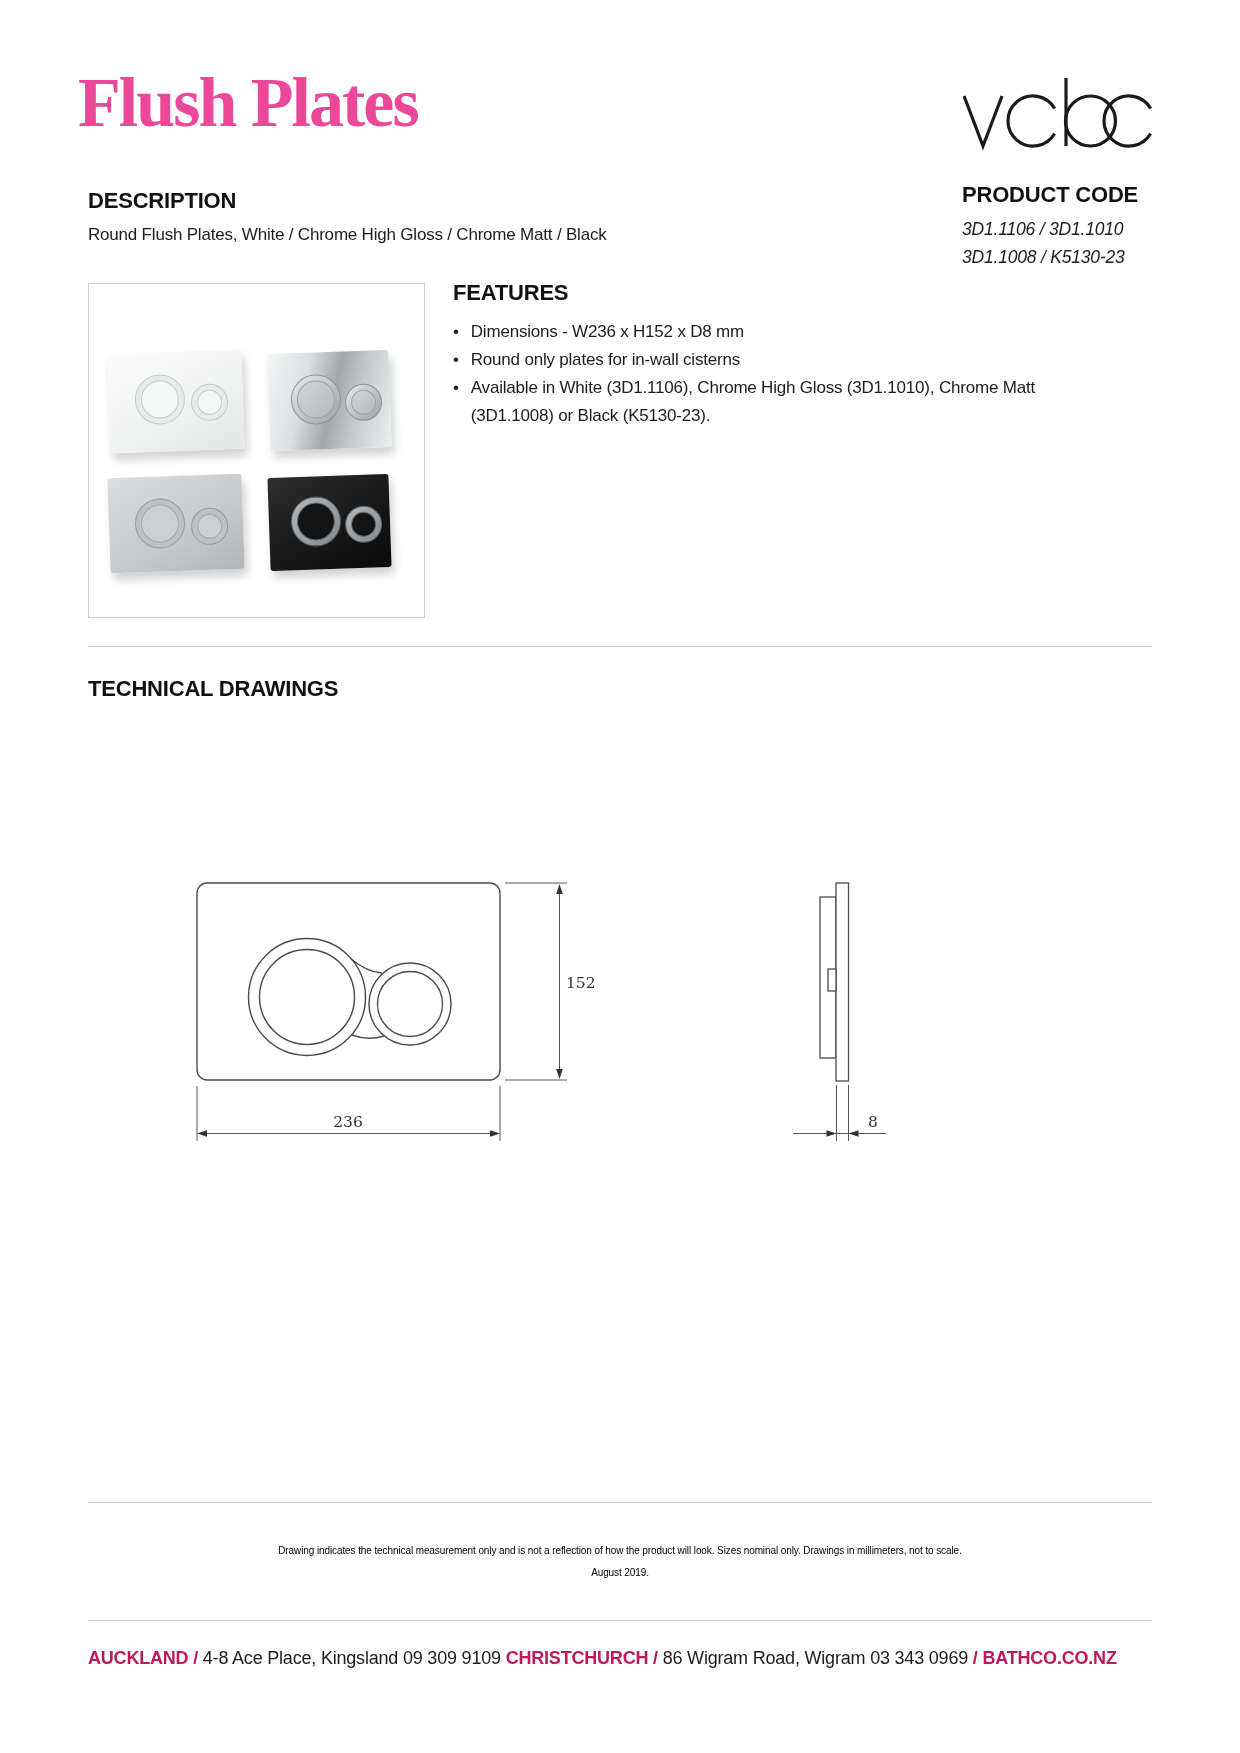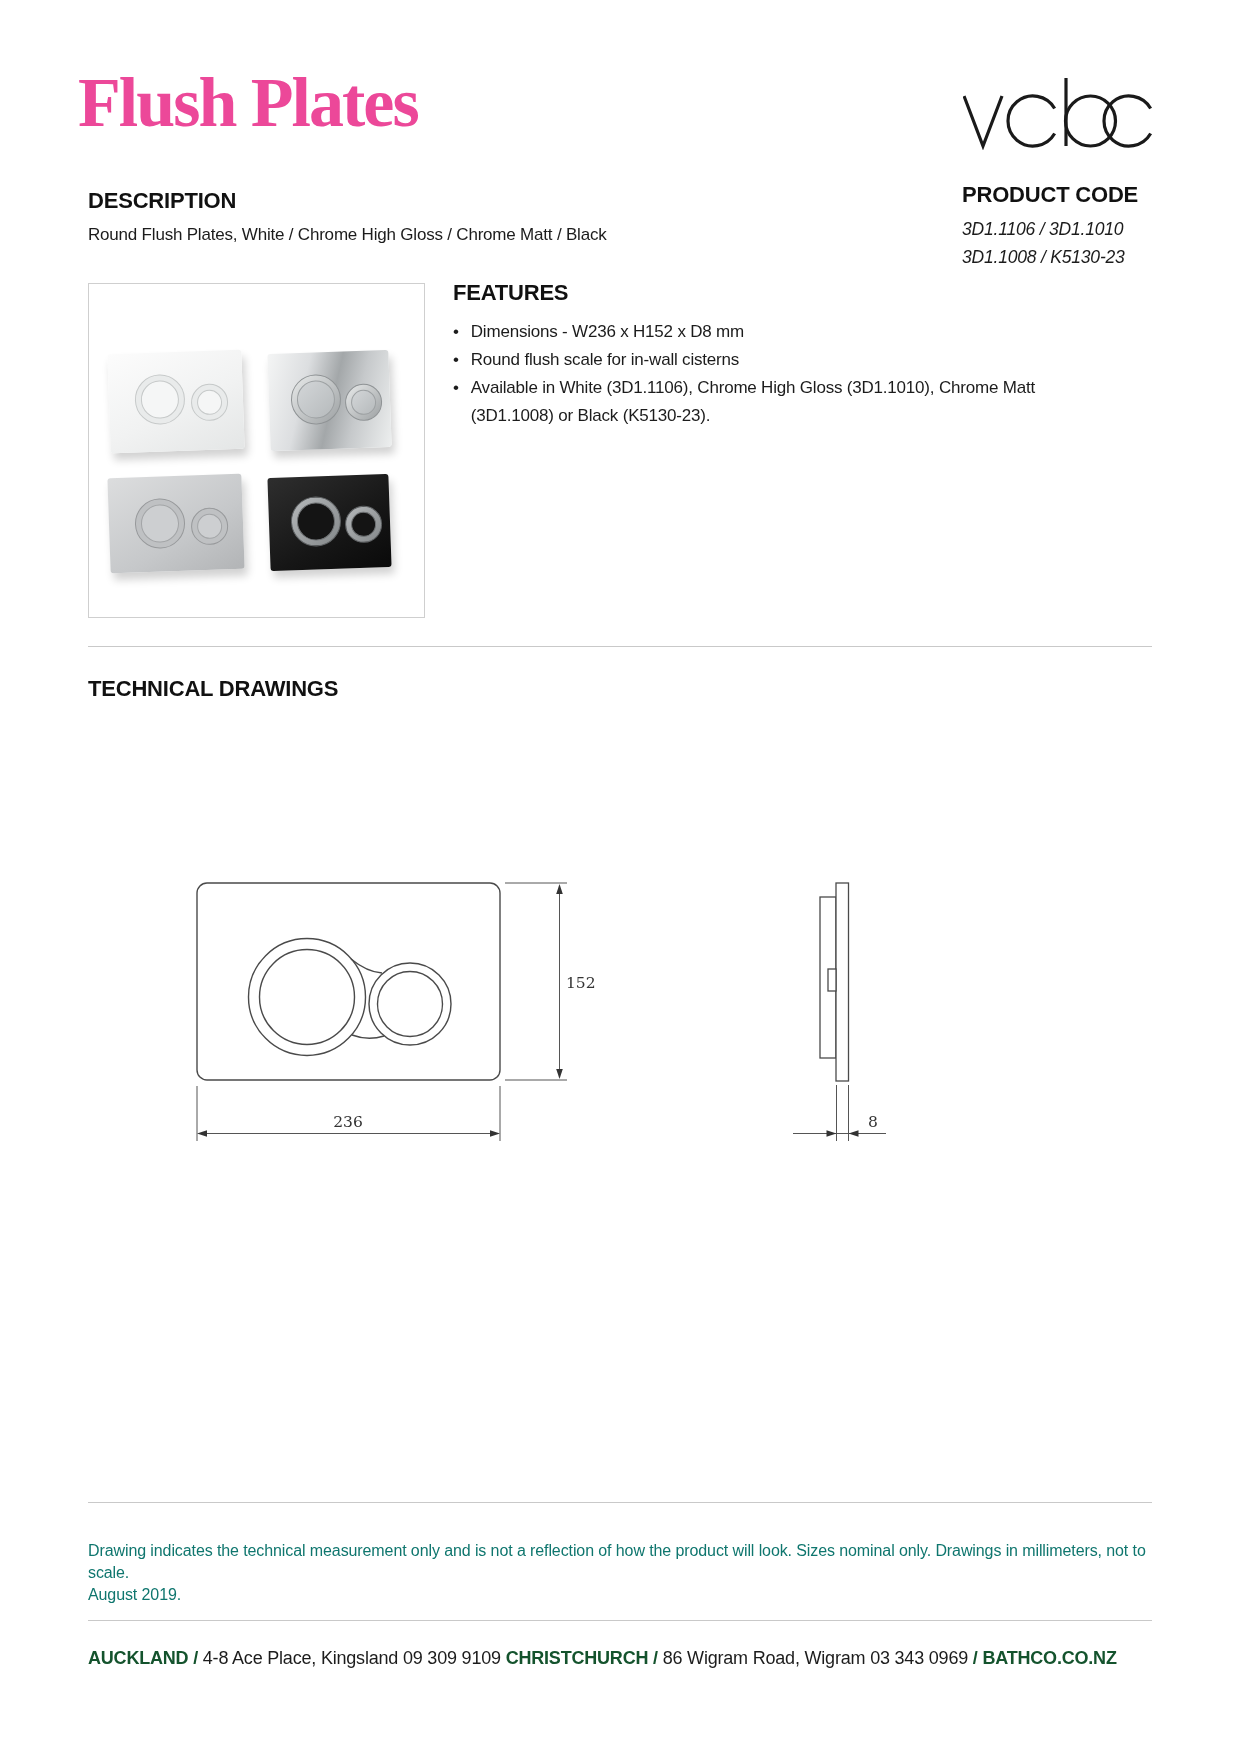--- a/index.html
+++ b/index.html
@@ -41,26 +41,26 @@
   .black .ring-outer{border:1.5px solid #5f6264;background:linear-gradient(135deg,#b5b8ba,#84888a);}
   .black .ring-inner{border:1.5px solid #6e7173;background:#141414;}
   .big-ring{width:50px;height:50px;left:26px;top:22px;}
   .small-ring{width:37px;height:37px;left:82px;top:33px;}
   
   .features{position:absolute;left:453px;top:280px;width:640px;}
   .feat-list{margin-top:12px;}
   .feat-item{display:flex;gap:12px;font-size:17px;letter-spacing:-0.2px;line-height:28px;}
   .bullet{flex:0 0 auto;font-size:17px;line-height:28px;}
   
-  .notes-text{font-size:16px;line-height:22px;color:#0f766e;letter-spacing:-0.1px;}
+  .notes-text{font-size:10px;line-height:22px;color:#000000;letter-spacing:-0.1px;text-align:center;}
   .footer{
     position:absolute;left:88px;top:1648px;width:1064px;
     font-size:18px;letter-spacing:-0.2px;color:#1c1c1c;white-space:nowrap;
   }
-  .footer b{font-weight:700;color:#14532d;}
+  .footer b{font-weight:700;color:#be185d;}
 </style>
 </head>
 <body>
 
 <div class="page">
 
   <div class="title">Flush Plates</div>
 
   <svg class="logo" viewBox="0 0 192 74" aria-hidden="true">
     <g stroke="#1a1a1a" stroke-width="3.2" fill="none" stroke-linecap="butt">
@@ -122,21 +122,21 @@
 
   <div class="features">
     <div class="sec-head">FEATURES</div>
     <div class="feat-list">
       <div class="feat-item">
         <span class="bullet">•</span>
         <span>Dimensions - W236 x H152 x D8 mm</span>
       </div>
       <div class="feat-item">
         <span class="bullet">•</span>
-        <span>Round flush scale for in-wall cisterns</span>
+        <span>Round only plates for in-wall cisterns</span>
       </div>
       <div class="feat-item">
         <span class="bullet">•</span>
         <span>Available in White (3D1.1106), Chrome High Gloss (3D1.1010), Chrome Matt (3D1.1008) or Black (K5130-23).</span>
       </div>
     </div>
   </div>
 
   <div class="rule" style="top:646px;"></div>
 

